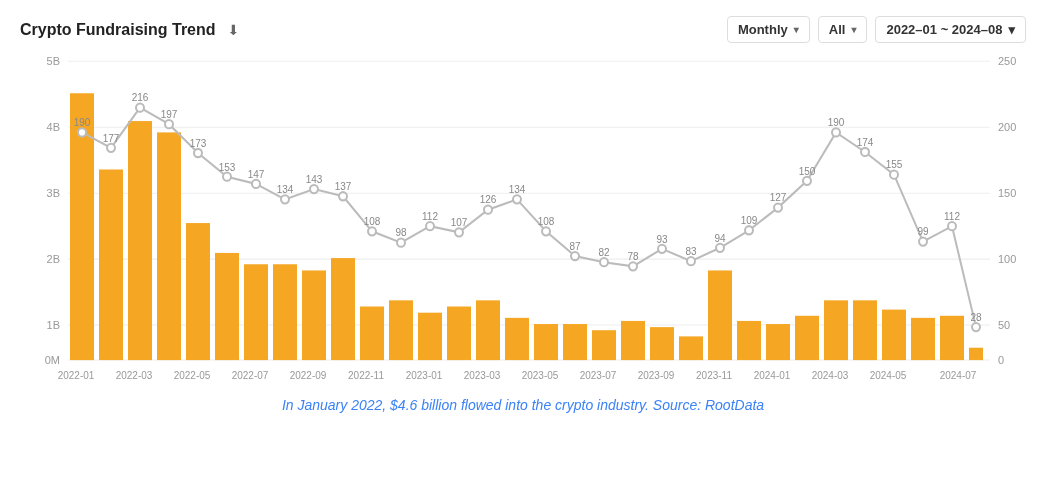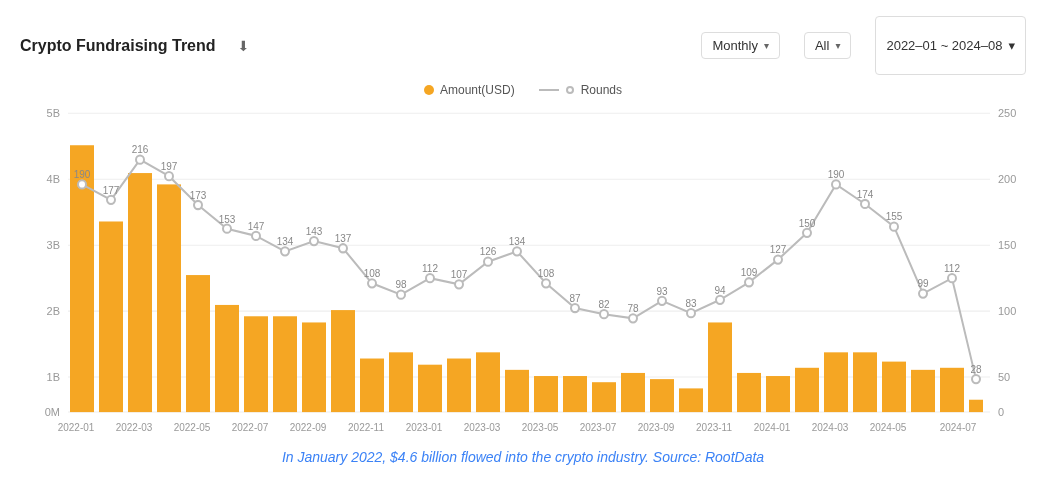--- a/index.html
+++ b/index.html
@@ -18,57 +18,57 @@
     }
     .header {
       display: flex;
       align-items: center;
       justify-content: space-between;
       margin-bottom: 8px;
     }
     .title-area {
       display: flex;
       align-items: center;
-      gap: 22px;
+      gap: 12px;
     }
     .chart-title {
       font-size: 16px;
       font-weight: 600;
       color: #222;
     }
     .download-icon {
       color: #666;
       font-size: 14px;
       cursor: pointer;
     }
     .controls {
       display: flex;
-      gap: 24px;
-      align-items: center;
+      gap: 8px;
+      font-weight: bold;
     }
     .dropdown {
       border: 1px solid #ddd;
       border-radius: 4px;
       padding: 5px 10px;
       font-size: 13px;
       color: #333;
       background: #fff;
       cursor: pointer;
       display: flex;
       align-items: center;
       gap: 6px;
     }
     .dropdown .chevron {
       color: #666;
       font-size: 10px;
     }
     .date-range-dropdown {
       border: 1px solid #ddd;
       border-radius: 4px;
-      padding: 21px 10px;
+      padding: 5px 10px;
       font-size: 13px;
       color: #333;
       background: #fff;
       cursor: pointer;
       display: flex;
       align-items: center;
       gap: 6px;
     }
     .legend {
       display: flex;
@@ -164,31 +164,20 @@
         <span>All</span>
         <span class="chevron">▾</span>
       </div>
       <div class="date-range-dropdown">
         <span>2022–01 ~ 2024–08</span>
         <span class="chevron">▾</span>
       </div>
     </div>
   </div>
 
-  <div class="legend">
-    <div class="legend-item">
-      <div class="legend-dot-orange"></div>
-      <span>Amount(USD)</span>
-    </div>
-    <div class="legend-item">
-      <div class="legend-line-gray"></div>
-      <div class="legend-circle"></div>
-      <span>Rounds</span>
-    </div>
-  </div>
 
   <div class="chart-area">
     <svg class="chart-svg" viewBox="0 0 1006 330" preserveAspectRatio="none">
 
       <line x1="48" y1="10" x2="970" y2="10" stroke="#eee" stroke-width="1"></line>
       <line x1="48" y1="74" x2="970" y2="74" stroke="#eee" stroke-width="1"></line>
       <line x1="48" y1="138" x2="970" y2="138" stroke="#eee" stroke-width="1"></line>
       <line x1="48" y1="202" x2="970" y2="202" stroke="#eee" stroke-width="1"></line>
       <line x1="48" y1="266" x2="970" y2="266" stroke="#eee" stroke-width="1"></line>
       <line x1="48" y1="300" x2="970" y2="300" stroke="#eee" stroke-width="1"></line>

